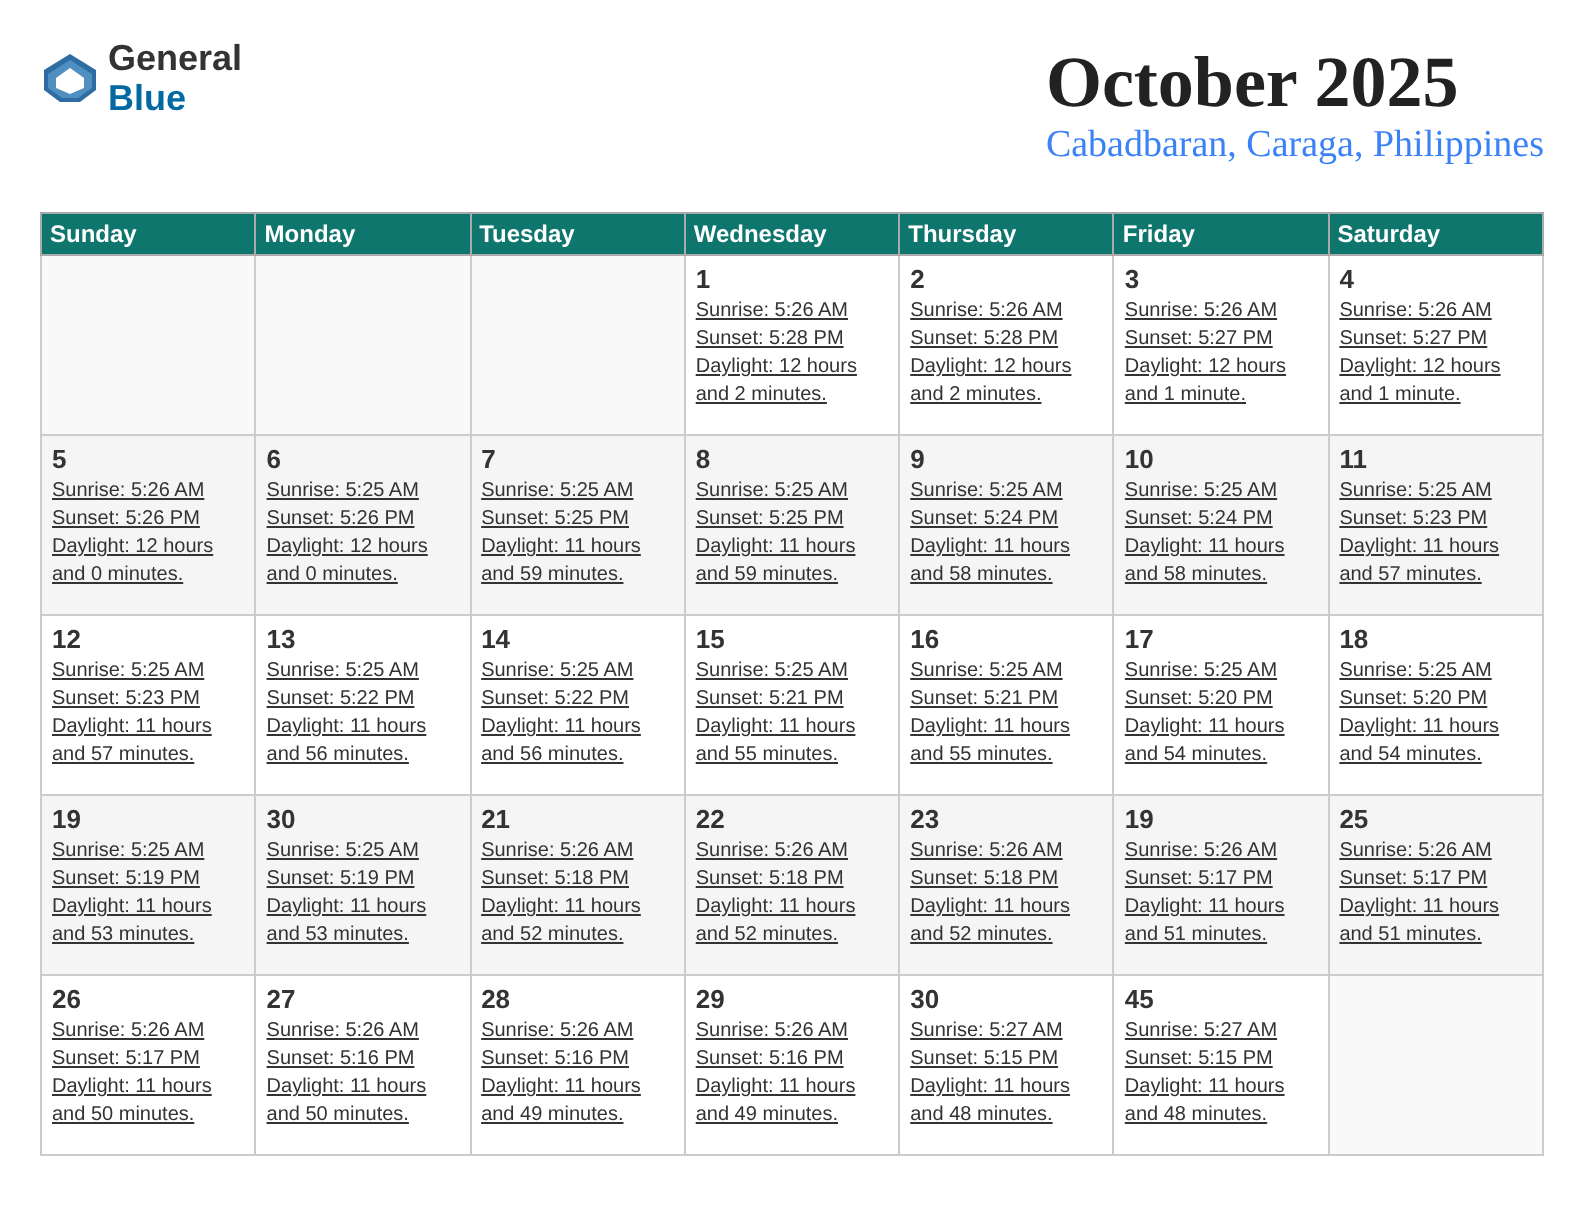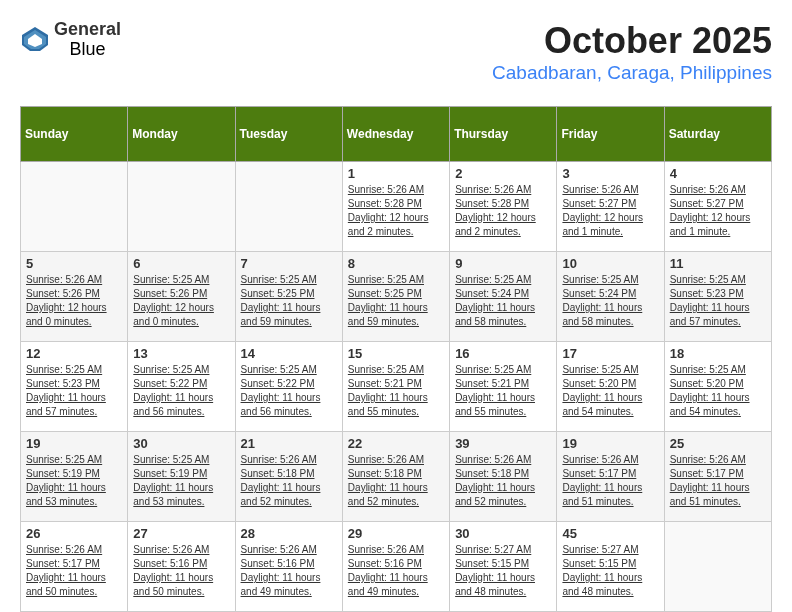--- a/index.html
+++ b/index.html
@@ -25,51 +25,50 @@
       flex-direction: column;
       line-height: 1.1;
     }
     .logo-general {
       font-size: 18px;
       font-weight: bold;
       color: #333;
     }
     .logo-blue {
       font-size: 18px;
-      font-weight: normal;
-      color: #000000;
-      text-align: center;
+      font-weight: bold;
+      color: #0369a1;
     }
     .logo-icon {
       width: 30px;
       height: 30px;
       margin-right: 4px;
     }
     .title-block {
-      text-align: right;
+      font-family: Liberation Serif, serif;
     }
     .month-title {
       font-size: 36px;
       font-weight: bold;
       color: #222;
     }
     .location {
       font-size: 19px;
       color: #3b82f6;
     }
     table {
       width: 100%;
       border-collapse: collapse;
       table-layout: fixed;
     }
     thead tr th {
-      background: #4d7c0f;
+      background: #0f766e;
       color: #fff;
       font-size: 12px;
-      padding: 20px 4px;
+      padding: 3px 4px;
       text-align: left;
       border: 1px solid #aaa;
     }
     tbody tr td {
       border: 1px solid #ccc;
       vertical-align: top;
       padding: 4px 5px;
       font-size: 10.5px;
       color: #333;
       background: #fff;
@@ -286,21 +285,21 @@
 and 52 minutes.</div>
         </td>
         <td>
           <span class="day-num">22</span>
           <div class="day-info" style="white-space: pre-line;">Sunrise: 5:26 AM
 Sunset: 5:18 PM
 Daylight: 11 hours
 and 52 minutes.</div>
         </td>
         <td>
-          <span class="day-num">39</span>
+          <span class="day-num">23</span>
           <div class="day-info" style="white-space: pre-line;">Sunrise: 5:26 AM
 Sunset: 5:18 PM
 Daylight: 11 hours
 and 52 minutes.</div>
         </td>
         <td>
           <span class="day-num">19</span>
           <div class="day-info" style="white-space: pre-line;">Sunrise: 5:26 AM
 Sunset: 5:17 PM
 Daylight: 11 hours

